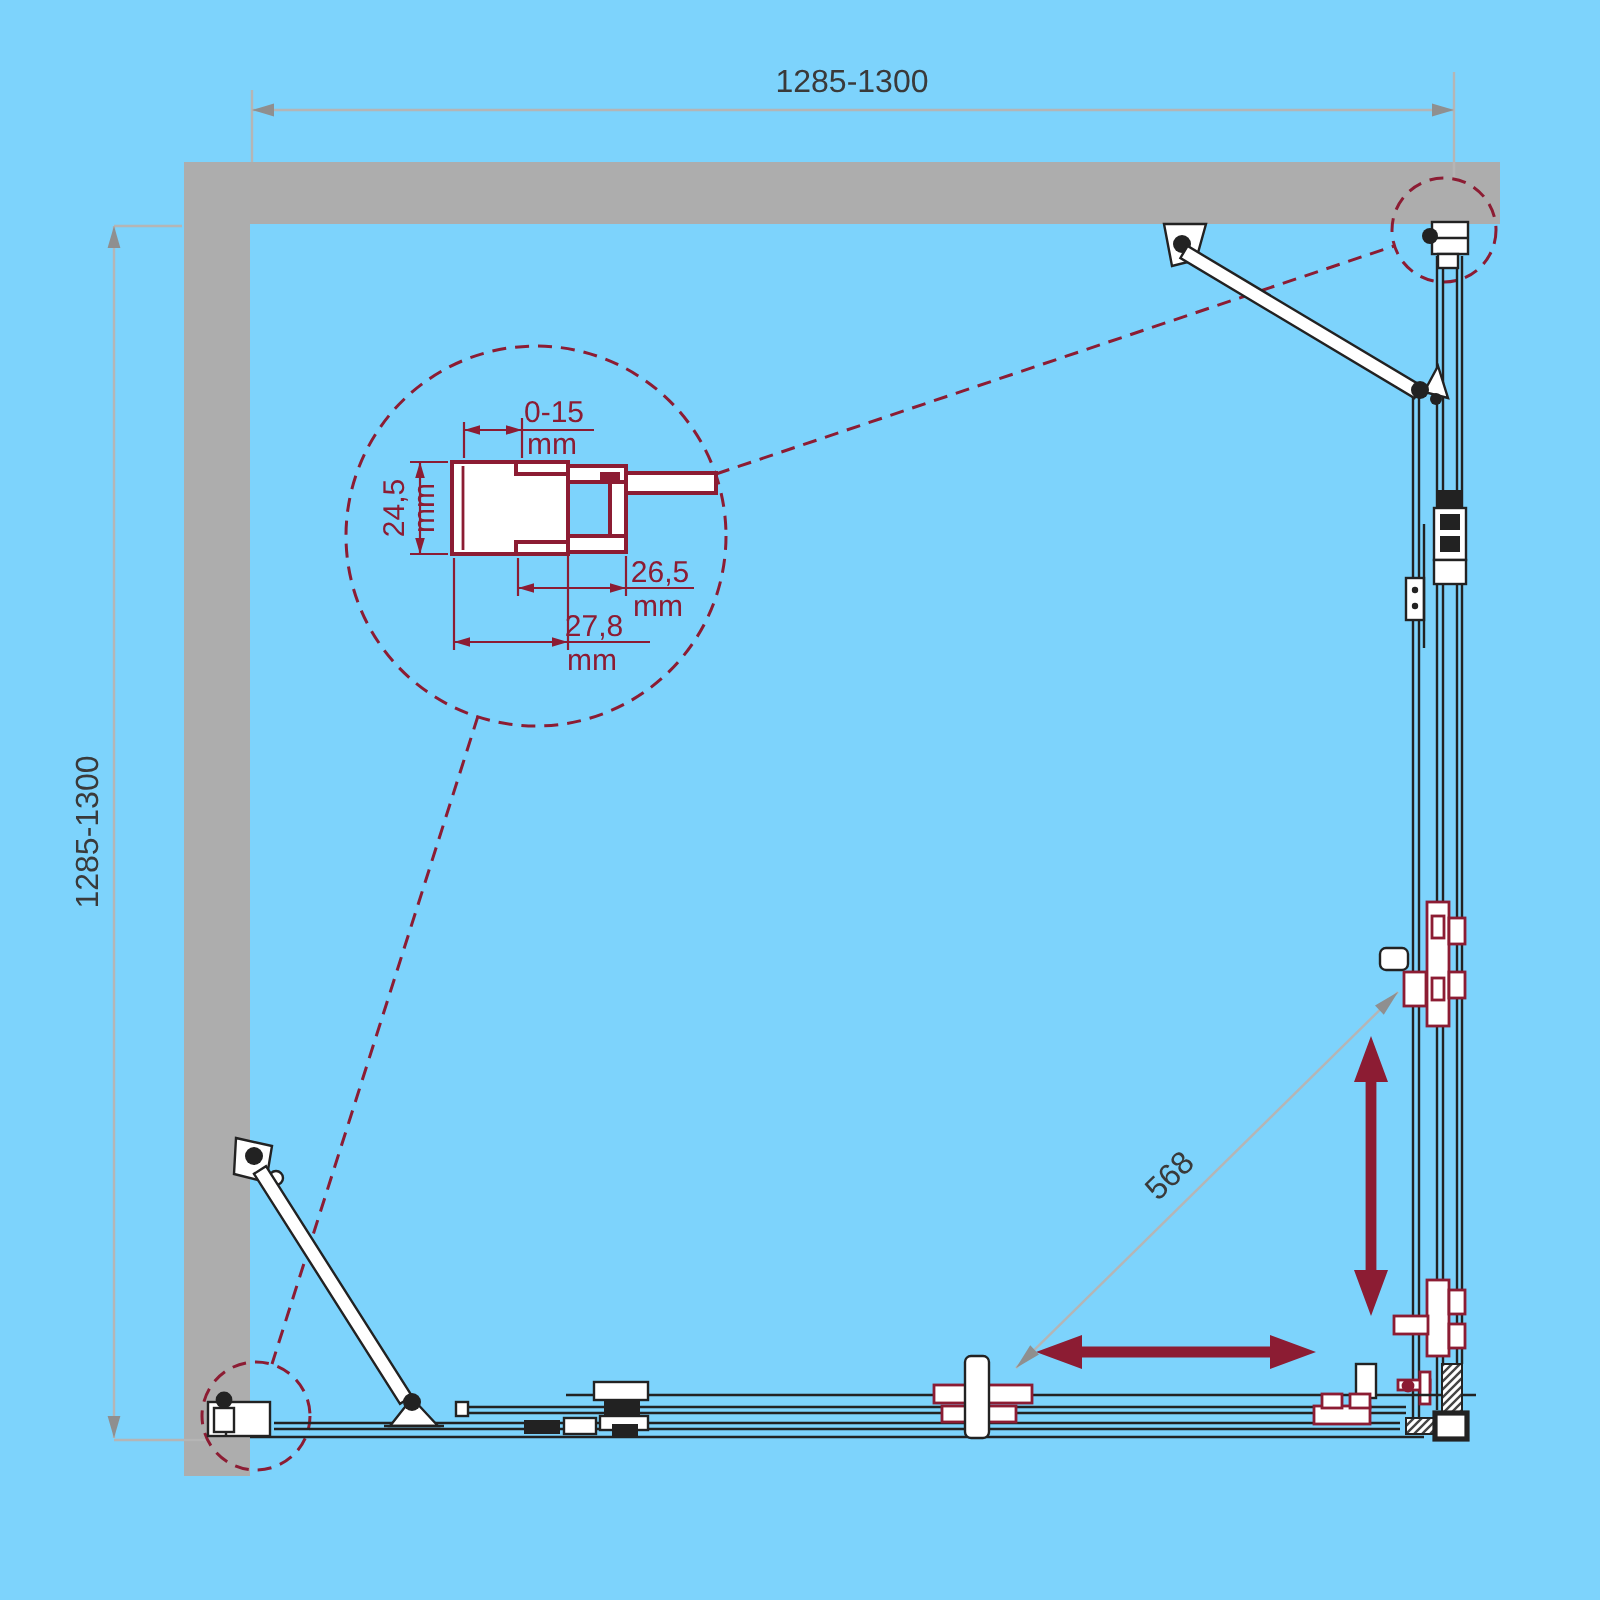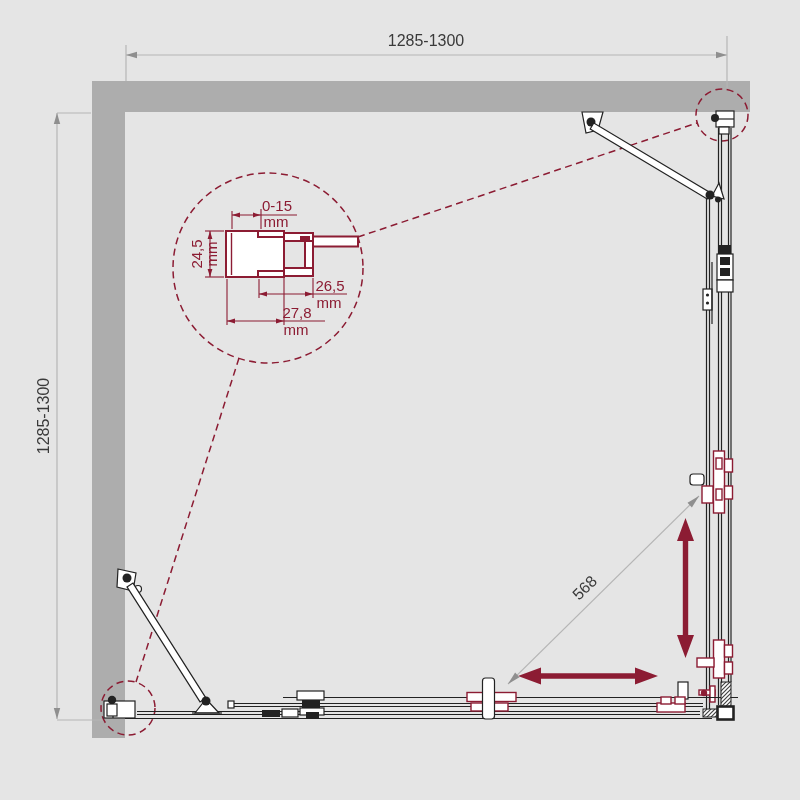--- a/index.html
+++ b/index.html
@@ -1,17 +1,17 @@
 <!DOCTYPE html>
 <html style="--wall: #adadad; --accent: #8c1c33; --line: #222222; --dim-line: #b5b5b5; --dim-arrow: #8f8f8f; --text: #3a3a3a;"><head>
 <meta charset="utf-8">
 <style>
   html,body { margin:0; padding:0; background:#fff; }
   .canvas {
-    position:relative; width:800px; height:800px; background:#e5e5e5;
+    position:relative; width:800px; height:800px; background:#7dd3fc;
     font-family:"Liberation Sans", sans-serif; overflow:hidden;
   }
   svg { display:block; }
   text { font-family:"Liberation Sans", sans-serif; }
   .wall  { fill:var(--wall,#adadad); }
   .dim   { stroke:var(--dim-line,#b5b5b5); stroke-width:1.2; fill:none; }
   .dim-ar{ fill:var(--dim-arrow,#8f8f8f); stroke:none; }
   .dim-t { fill:var(--text,#3a3a3a); font-size:16px; }
   .blk   { stroke:var(--line,#222); stroke-width:1.2; fill:none; }
   .blk-f { fill:var(--line,#222); stroke:none; }

